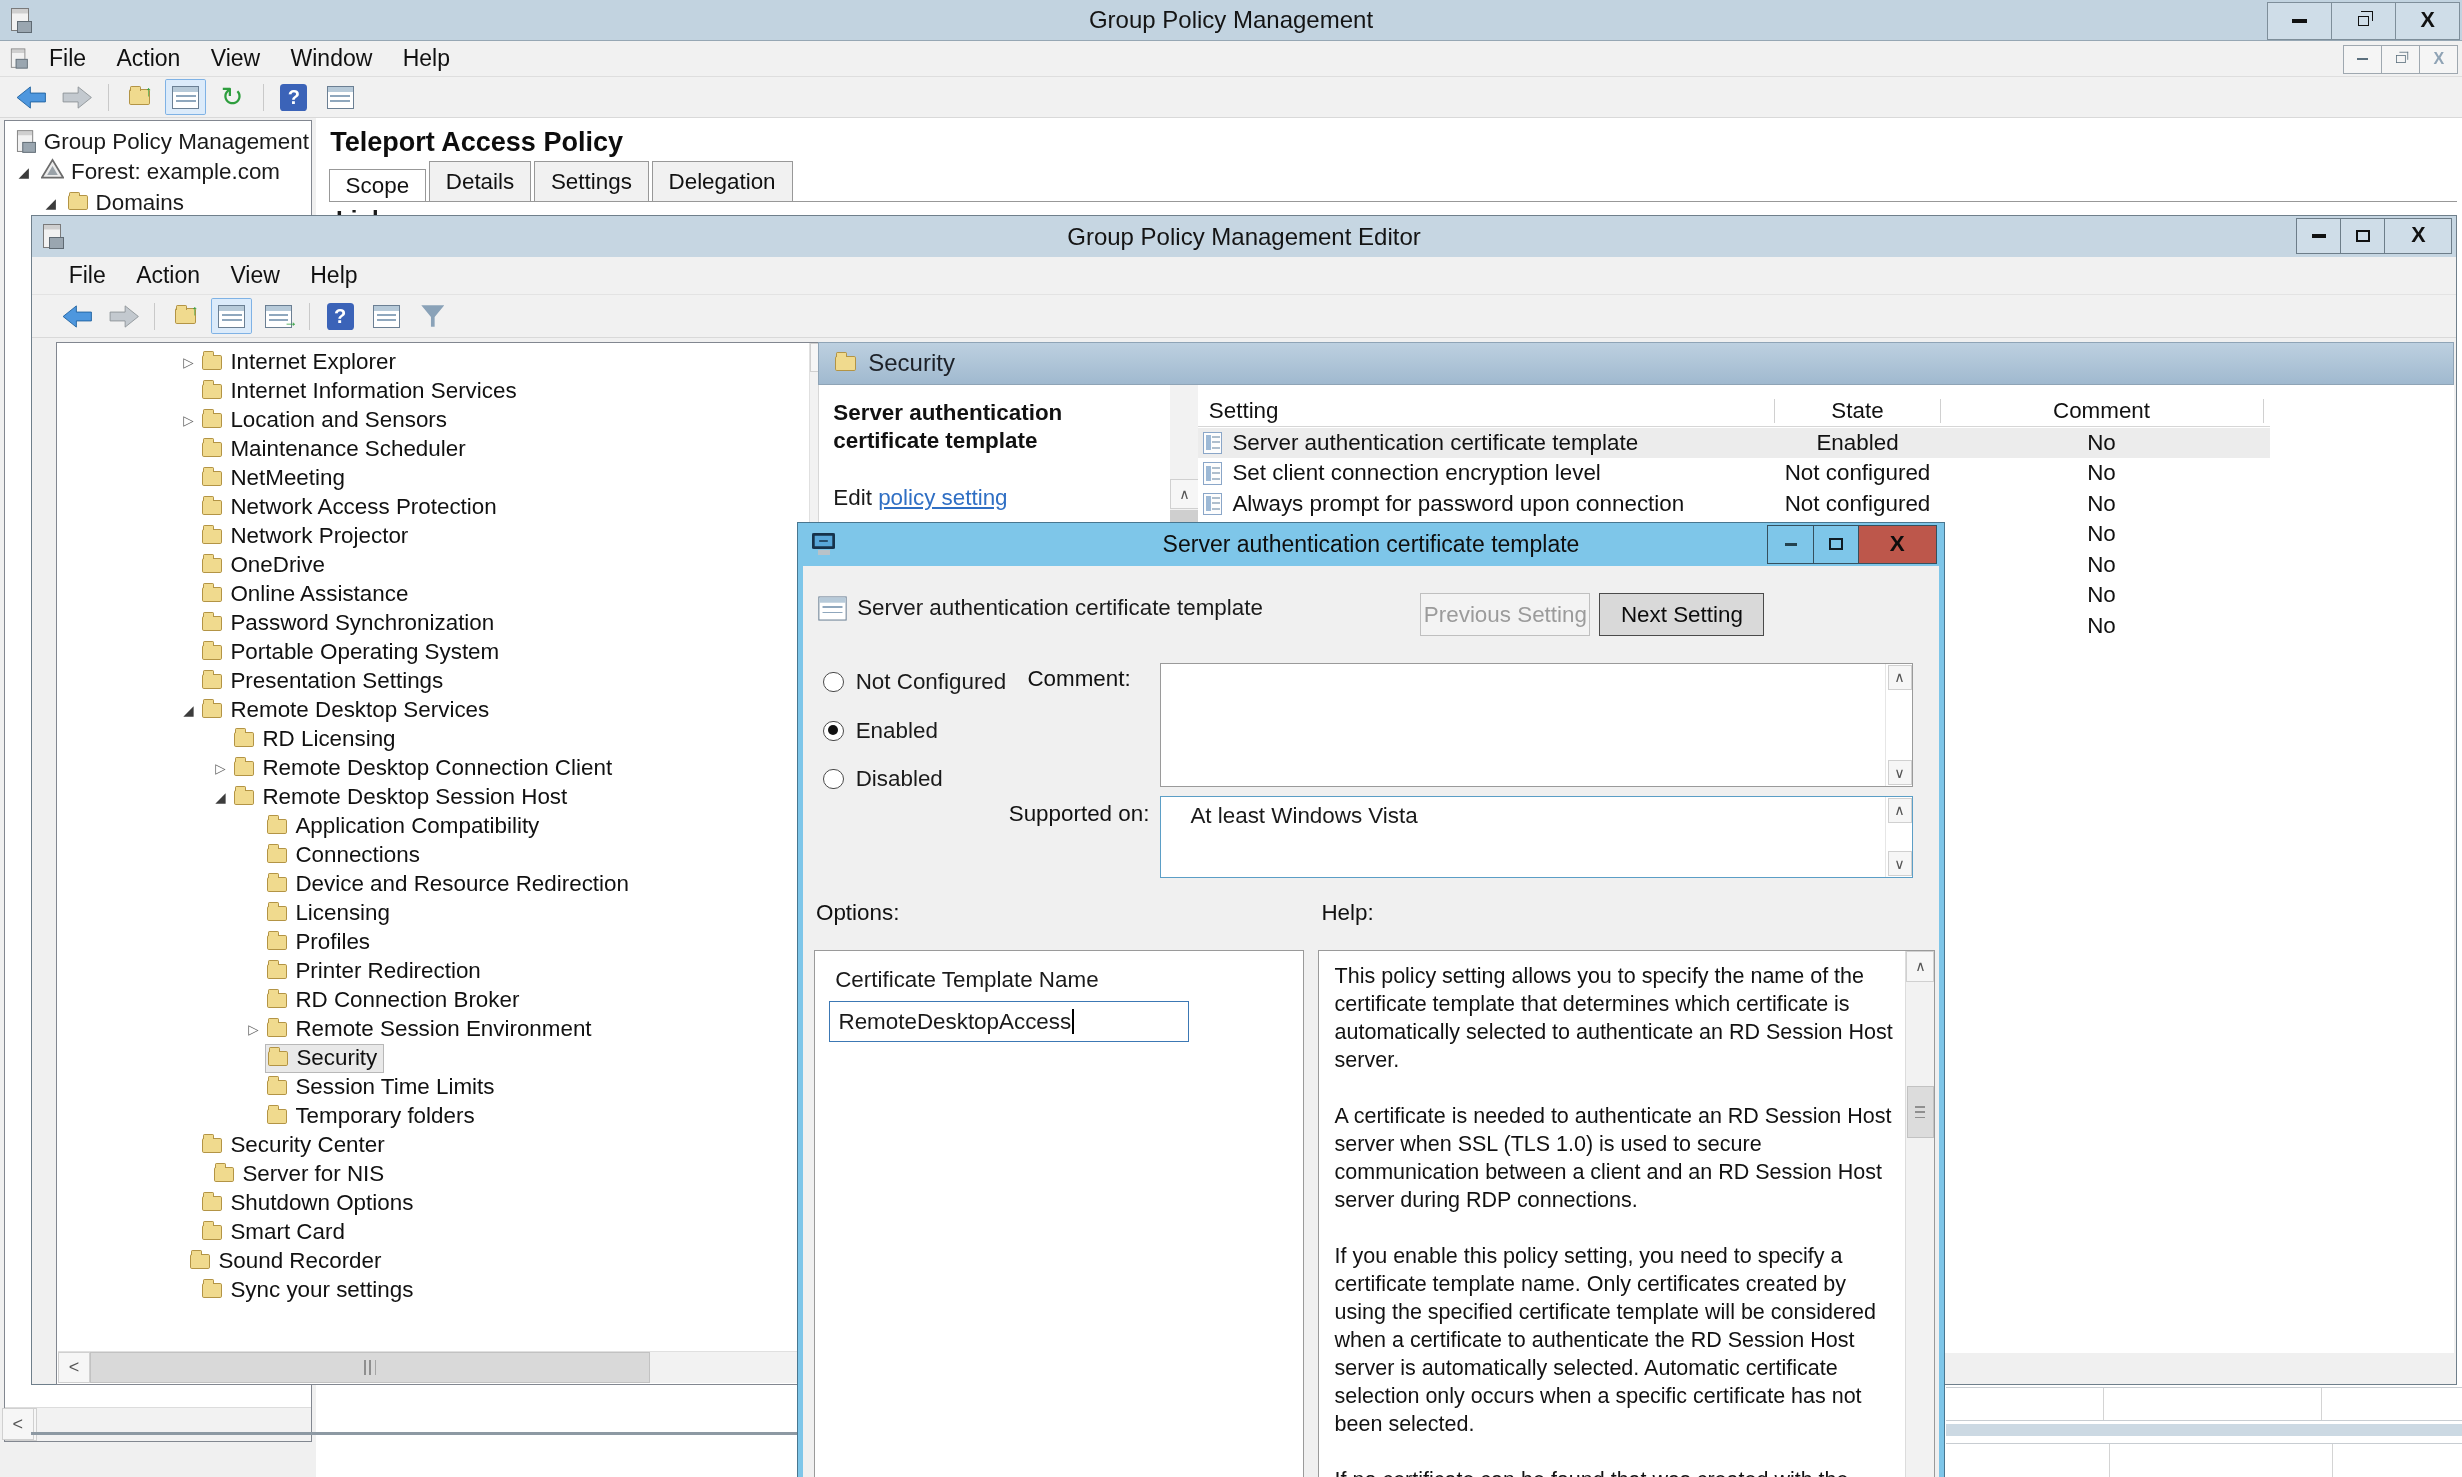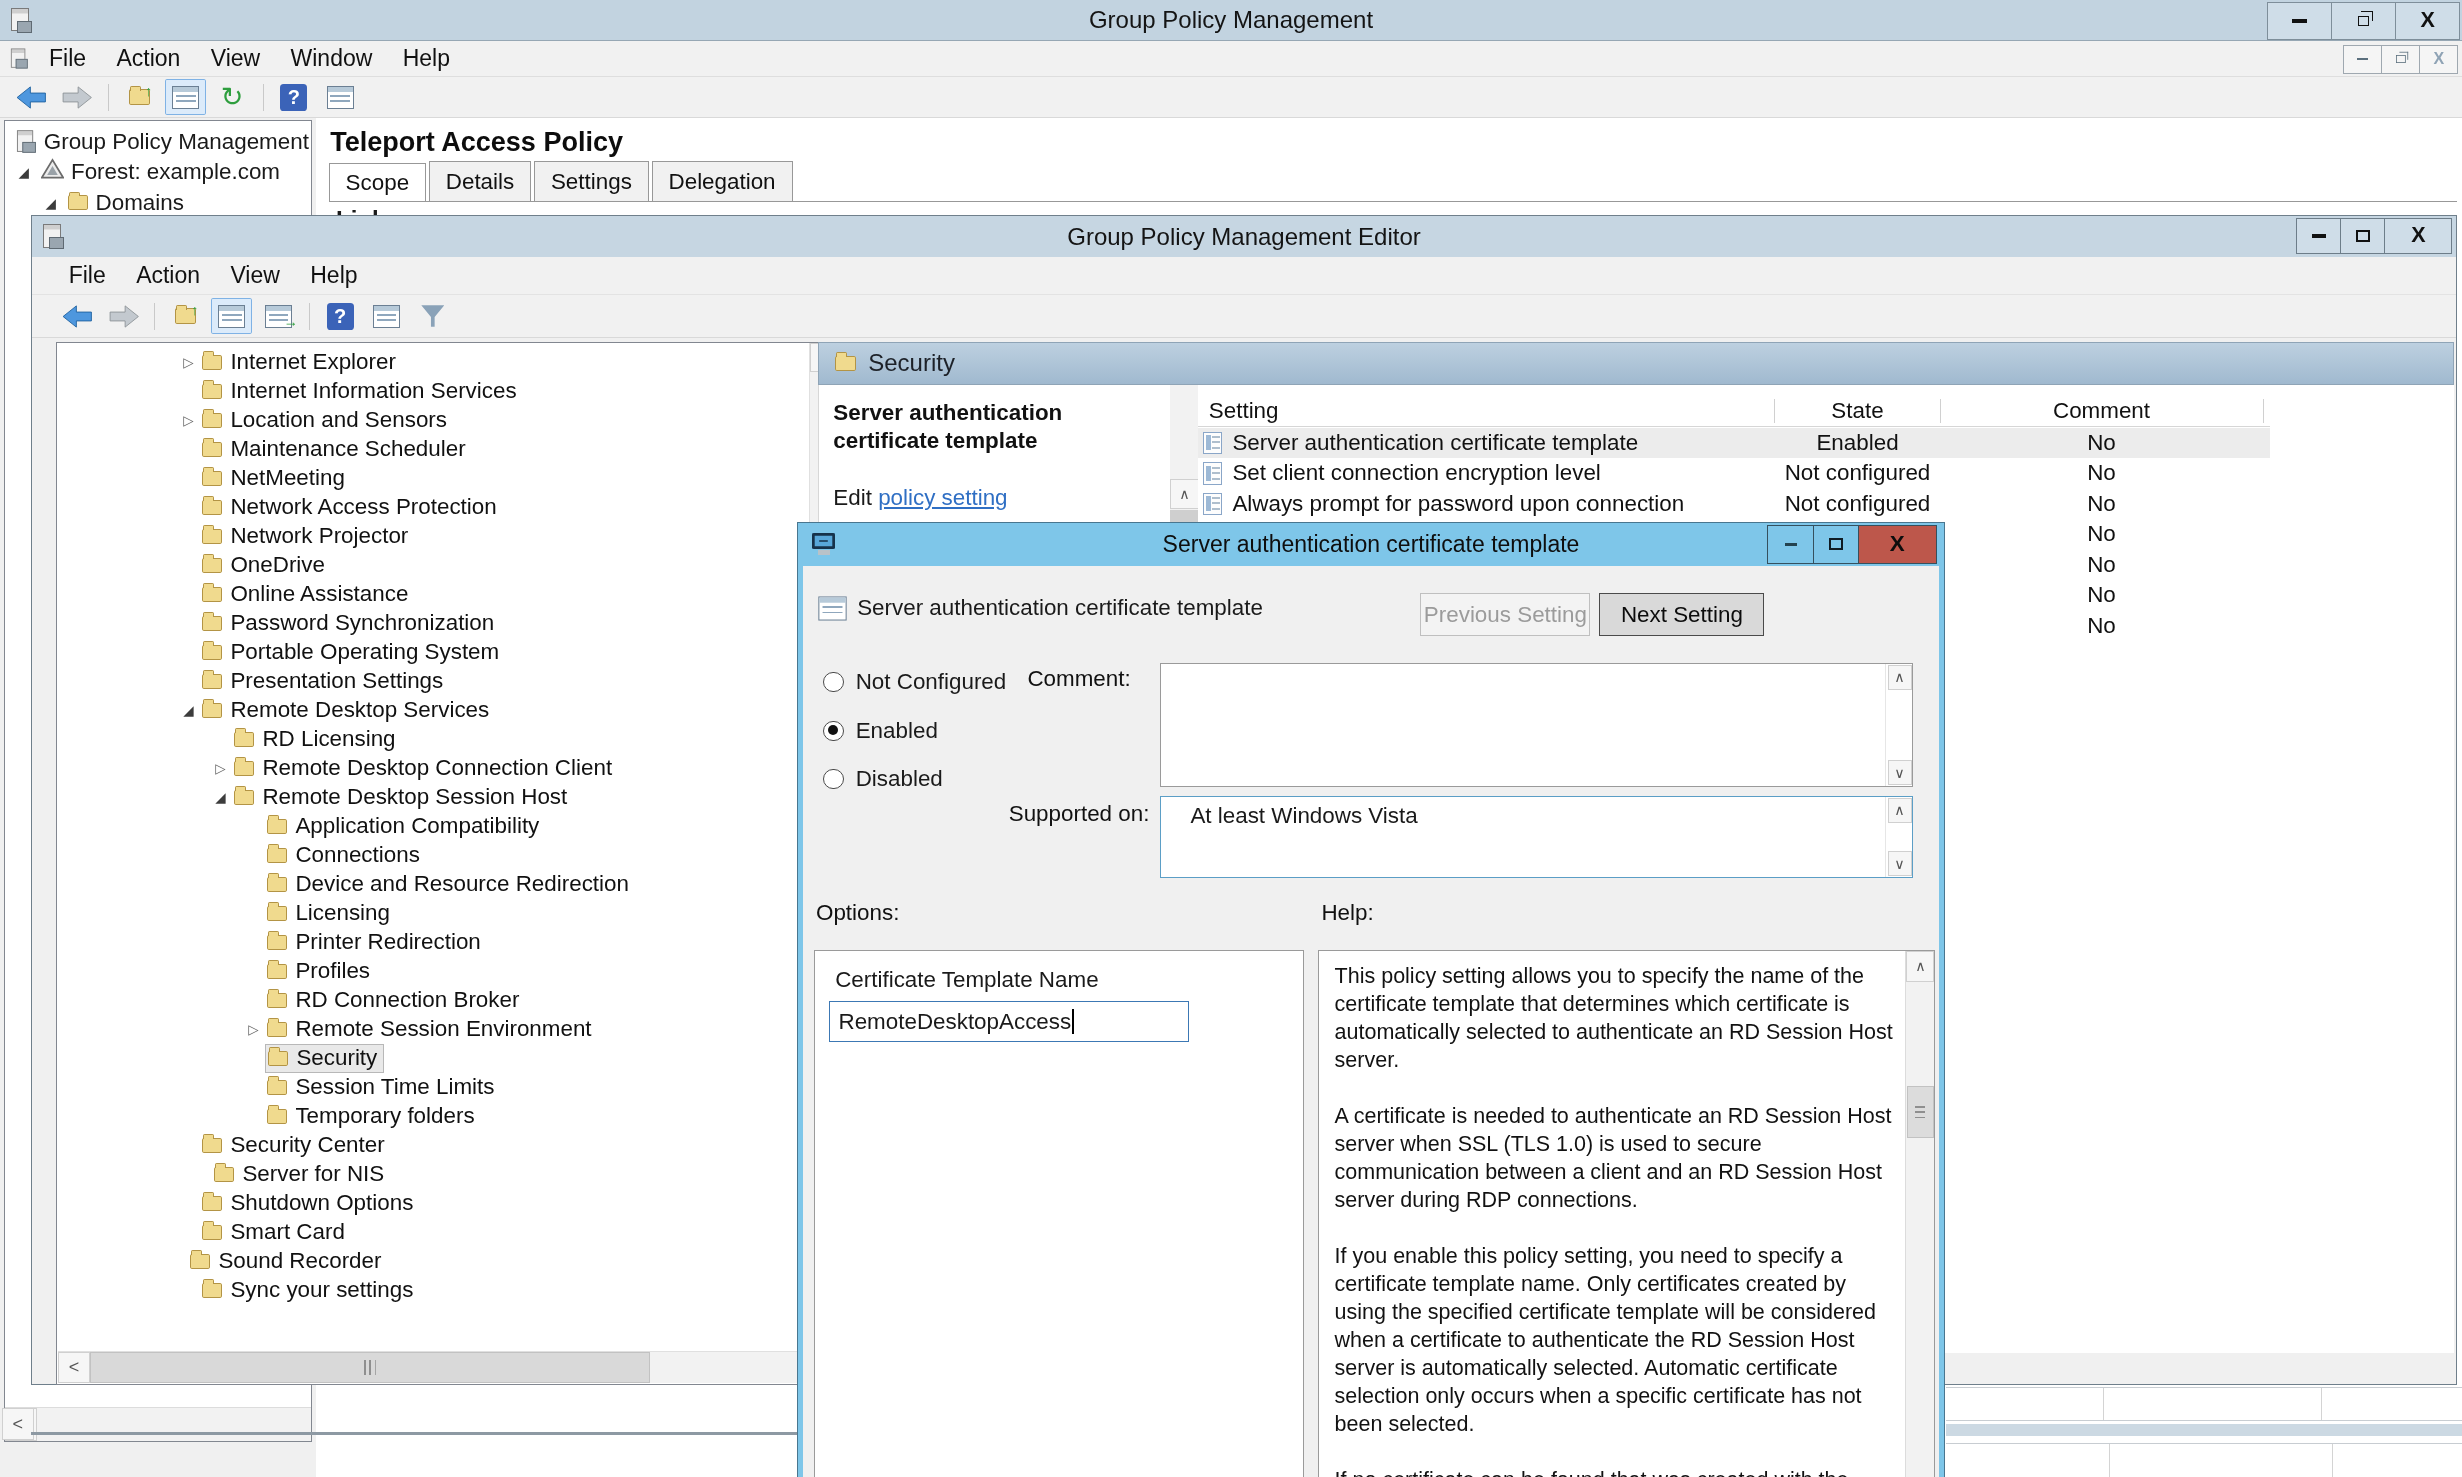--- a/index.html
+++ b/index.html
@@ -71,21 +71,21 @@
   .mtexp.open::before{content:"\25e2"}
   .mw-hscroll{position:absolute;left:0;right:0;bottom:0;height:34px;background:#f2f2f2;border-top:0.9px solid #dcdcdc;display:flex}
   .sb-arrow{width:32px;height:100%;border:0.9px solid #d0d0d0;background:#f6f6f6;color:#555;display:flex;align-items:center;justify-content:center;font-size:18px;flex:none}
   .sb-arrow.left::before{content:"<"}
   .sb-arrow.up::before{content:"\2227";font-size:14.3px}
   .sb-arrow.dn::before{content:"\2228";font-size:14.3px}
   .mw-content{position:absolute;left:316px;top:118px;right:0;bottom:0;background:#fff;z-index:1}
   .mw-heading{position:absolute;left:14.3px;top:9px;font-size:27px;font-weight:bold;color:#0d0d0d}
   .mw-tabs{position:absolute;left:12.6px;top:45px;display:flex;align-items:flex-end;height:39px}
   .tab{height:41px;padding:0 16px;border:0.9px solid #989898;background:#f1f1f1;font-size:22.4px;display:flex;align-items:center;margin-right:2.7px;color:#111}
-  .tab.active{background:#fff;height:39px;border-bottom:0.9px solid #fff}
+  .tab.active{background:#fff;height:33px;border-bottom:0.9px solid #fff}
   .tabs-line{position:absolute;left:12.6px;right:5.4px;top:83px;height:0.9px;background:#989898}
   .mw-clip-text{position:absolute;left:20px;top:88px;font-size:24px;font-weight:bold}
   
   .mw-bottom-line{position:absolute;left:31px;top:1432px;width:767px;height:2.7px;background:#8d99a3;z-index:1}
   .mw-bottom-harrow{position:absolute;left:1.8px;top:1408px;width:32px;height:32px;z-index:1}
   .bt-cells{position:absolute;z-index:1;background:#fff;border-top:0.9px solid #c8cdd2;border-bottom:0.9px solid #c8cdd2}
   .bt-cells .vdiv{position:absolute;top:0;bottom:0;width:0.9px;background:#d4d4d4}
   .bt-strip{position:absolute;z-index:1;background:#ccd9e3}
 
   
@@ -498,28 +498,28 @@
               <span class="texp"></span>
               <span class="thl">
                 <span class="folder"></span>
                 <span class="tlbl">Licensing</span>
               </span>
             </div>
             <div class="trow" style="padding-left: 185px;">
               <span class="texp"></span>
               <span class="thl">
                 <span class="folder"></span>
+                <span class="tlbl">Profiles</span>
+              </span>
+            </div>
+            <div class="trow" style="padding-left: 185px;">
+              <span class="texp"></span>
+              <span class="thl">
+                <span class="folder"></span>
                 <span class="tlbl">Printer Redirection</span>
-              </span>
-            </div>
-            <div class="trow" style="padding-left: 185px;">
-              <span class="texp"></span>
-              <span class="thl">
-                <span class="folder"></span>
-                <span class="tlbl">Profiles</span>
               </span>
             </div>
             <div class="trow" style="padding-left: 185px;">
               <span class="texp"></span>
               <span class="thl">
                 <span class="folder"></span>
                 <span class="tlbl">RD Connection Broker</span>
               </span>
             </div>
             <div class="trow" style="padding-left: 185px;">

